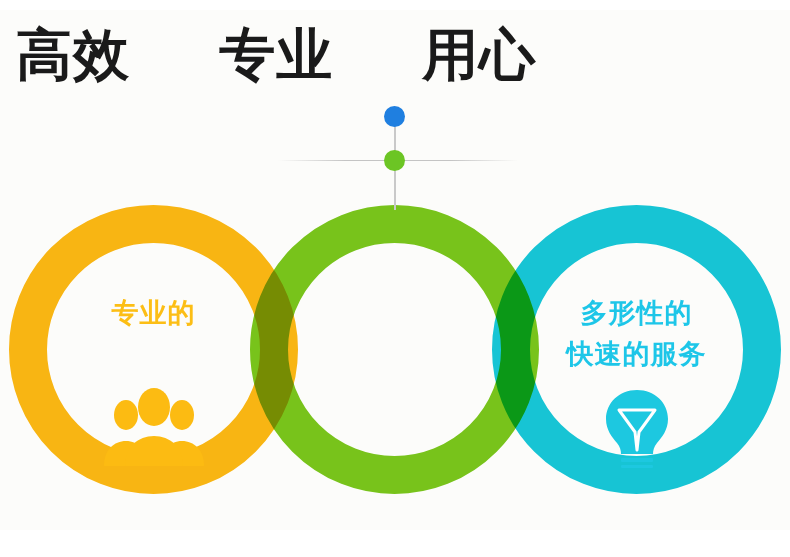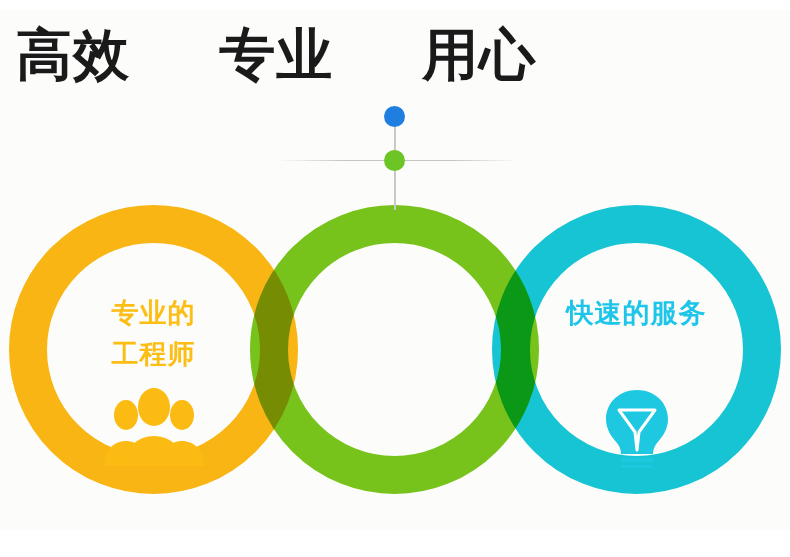--- a/index.html
+++ b/index.html
@@ -179,39 +179,39 @@
 
   <div class="rings">
     <div class="ring ring-1"></div>
     <div class="ring ring-2"></div>
     <div class="ring ring-3"></div>
   </div>
 
   <div class="cell cell-1">
     <div class="cell-label">
       <div>专业的</div>
-      <div>工程师</div>
     </div>
     <div class="cell-icon">
       <svg width="108" height="78" viewBox="0 0 108 78">
         <g fill="#fcbb12">
           <ellipse cx="26" cy="27" rx="12" ry="15"></ellipse>
           <path d="M4 78 c0-16 10-25 22-25 s22 9 22 25 z"></path>
           <ellipse cx="82" cy="27" rx="12" ry="15"></ellipse>
           <path d="M60 78 c0-16 10-25 22-25 s22 9 22 25 z"></path>
           <ellipse cx="54" cy="19" rx="16" ry="19"></ellipse>
           <path d="M25 78 c0-19 13-30 29-30 s29 11 29 30 z"></path>
         </g>
       </svg>
     </div>
   </div>
 
 
   <div class="cell cell-3">
     <div class="cell-label">
+      <div>多形性的</div>
       <div>快速的服务</div>
     </div>
     <div class="cell-icon">
       <svg width="78" height="80" viewBox="0 0 78 80">
         <g fill="#1dc8e0">
           <path d="M39 2 C21 2 8 15 8 31 c0 11 6 18 11 24 c3 4 4 7 4 11 h32 c0-4 1-7 4-11 c5-6 11-13 11-24 C70 15 57 2 39 2 Z"></path>
           <rect x="23" y="70" width="32" height="4" rx="1"></rect>
           <rect x="23" y="77" width="32" height="3" rx="1"></rect>
         </g>
         <g fill="none" stroke="#ffffff" stroke-width="3" stroke-linejoin="round" stroke-linecap="round">

